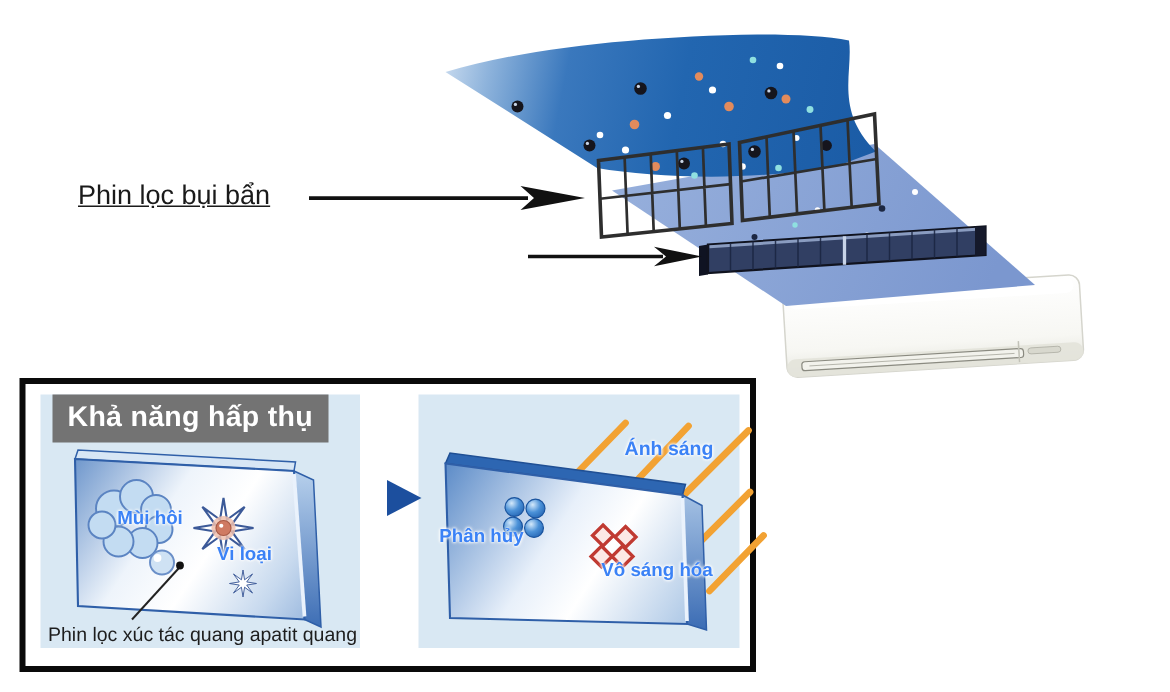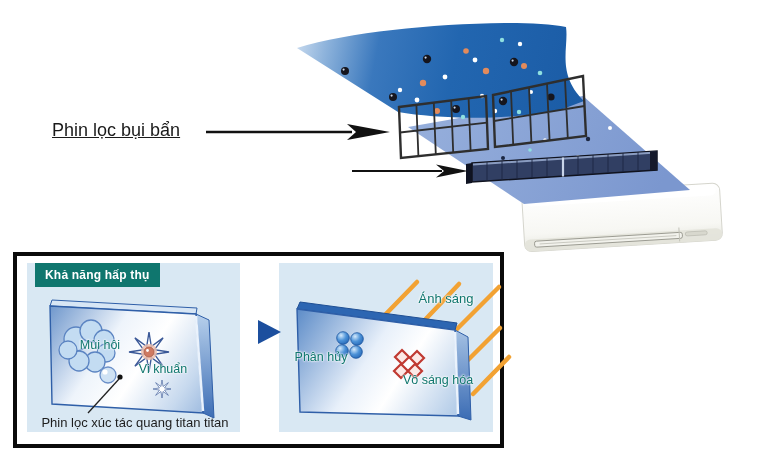--- a/index.html
+++ b/index.html
@@ -7,25 +7,25 @@
          font-family:"Liberation Sans","DejaVu Sans",sans-serif;}
   .stage svg{position:absolute;left:0;top:0;pointer-events:none;}
   .outer-box{position:absolute;left:13px;top:252px;width:491px;height:196px;
              box-sizing:border-box;border:4px solid #0a0a0a;background:#fff;}
   .panel{position:absolute;width:213px;height:169px;background:#d9e8f3;top:263px;}
   .panel-left{left:27px;}
   .panel-right{left:279px;width:214px;}
   .toplabel{position:absolute;color:#1a1a1a;font-size:18px;line-height:21px;white-space:nowrap;text-decoration:underline;}
   .lbl-dust{left:52px;top:120px;}
   .lbl-photo{left:138px;top:160px;width:212px;text-align:center;white-space:normal;}
-  .badge{position:absolute;background:#0f766e;color:#fff;font-size:12px;font-weight:bold;
+  .badge{position:absolute;background:#737373;color:#fff;font-size:19px;font-weight:bold;
          padding:5px 10px;letter-spacing:.2px;white-space:nowrap;}
   .badge-left{left:35px;top:263px;}
   .badge-right{left:297px;top:263px;}
-  .plabel{position:absolute;color:#0f766e;font-size:12.5px;font-weight:normal;text-align:center;
+  .plabel{position:absolute;color:#3b82f6;font-size:12.5px;font-weight:bold;text-align:center;
           text-shadow:0 0 2px #fff,0 0 2px #fff,0 0 3px #fff;white-space:nowrap;}
   .lbl-odor{left:66px;top:338px;width:68px;}
   .lbl-bacteria{left:128px;top:362px;width:70px;}
   .lbl-decompose{left:286px;top:350px;width:70px;}
   .lbl-neutralize{left:396px;top:373px;width:84px;}
   .lbl-light{left:406px;top:291px;width:80px;font-size:13px;}
   .caption-left{position:absolute;left:28px;top:415px;width:214px;text-align:center;
                 color:#1d1d1d;font-size:13px;}
 </style>
 </head>
@@ -244,19 +244,19 @@
     </g>
 
     <polygon points="258,320 258,344 281,332" fill="#1c4f9e"></polygon>
   </svg>
 
   <div class="toplabel lbl-dust">Phin lọc bụi bẩn</div>
 
   <div class="badge badge-left">Khả năng hấp thụ</div>
 
   <div class="plabel lbl-odor">Mùi hôi</div>
-  <div class="plabel lbl-bacteria">Vi khuẩn</div>
-  <div class="caption-left">Phin lọc xúc tác quang titan titan</div>
+  <div class="plabel lbl-bacteria">Vi loại</div>
+  <div class="caption-left">Phin lọc xúc tác quang apatit quang</div>
 
   <div class="plabel lbl-light">Ánh sáng</div>
   <div class="plabel lbl-decompose">Phân hủy</div>
   <div class="plabel lbl-neutralize">Vô sáng hóa</div>
 </div>
 
 </body></html>

